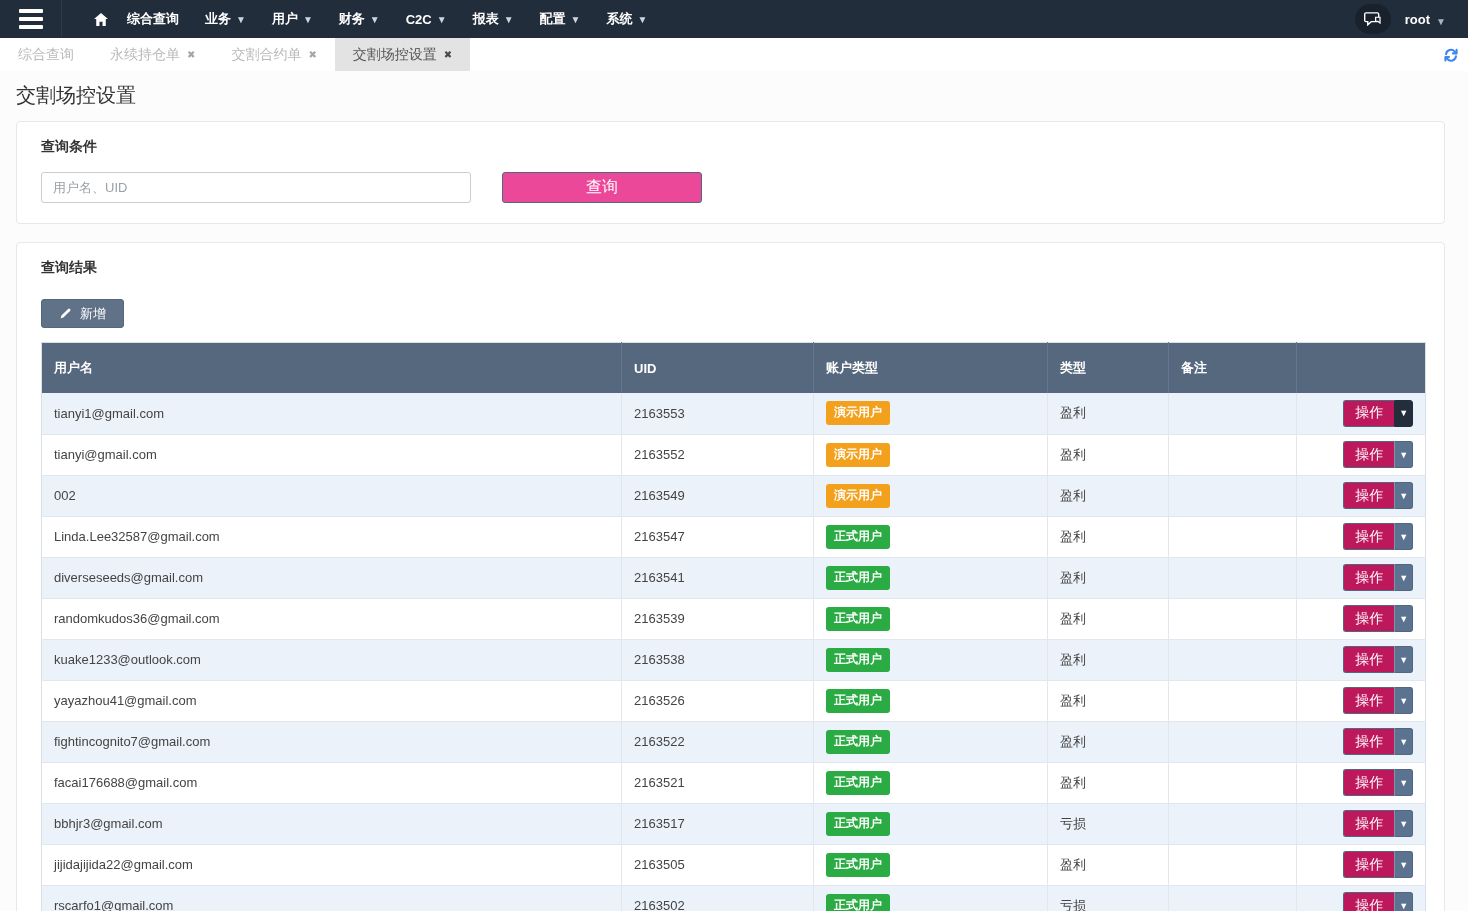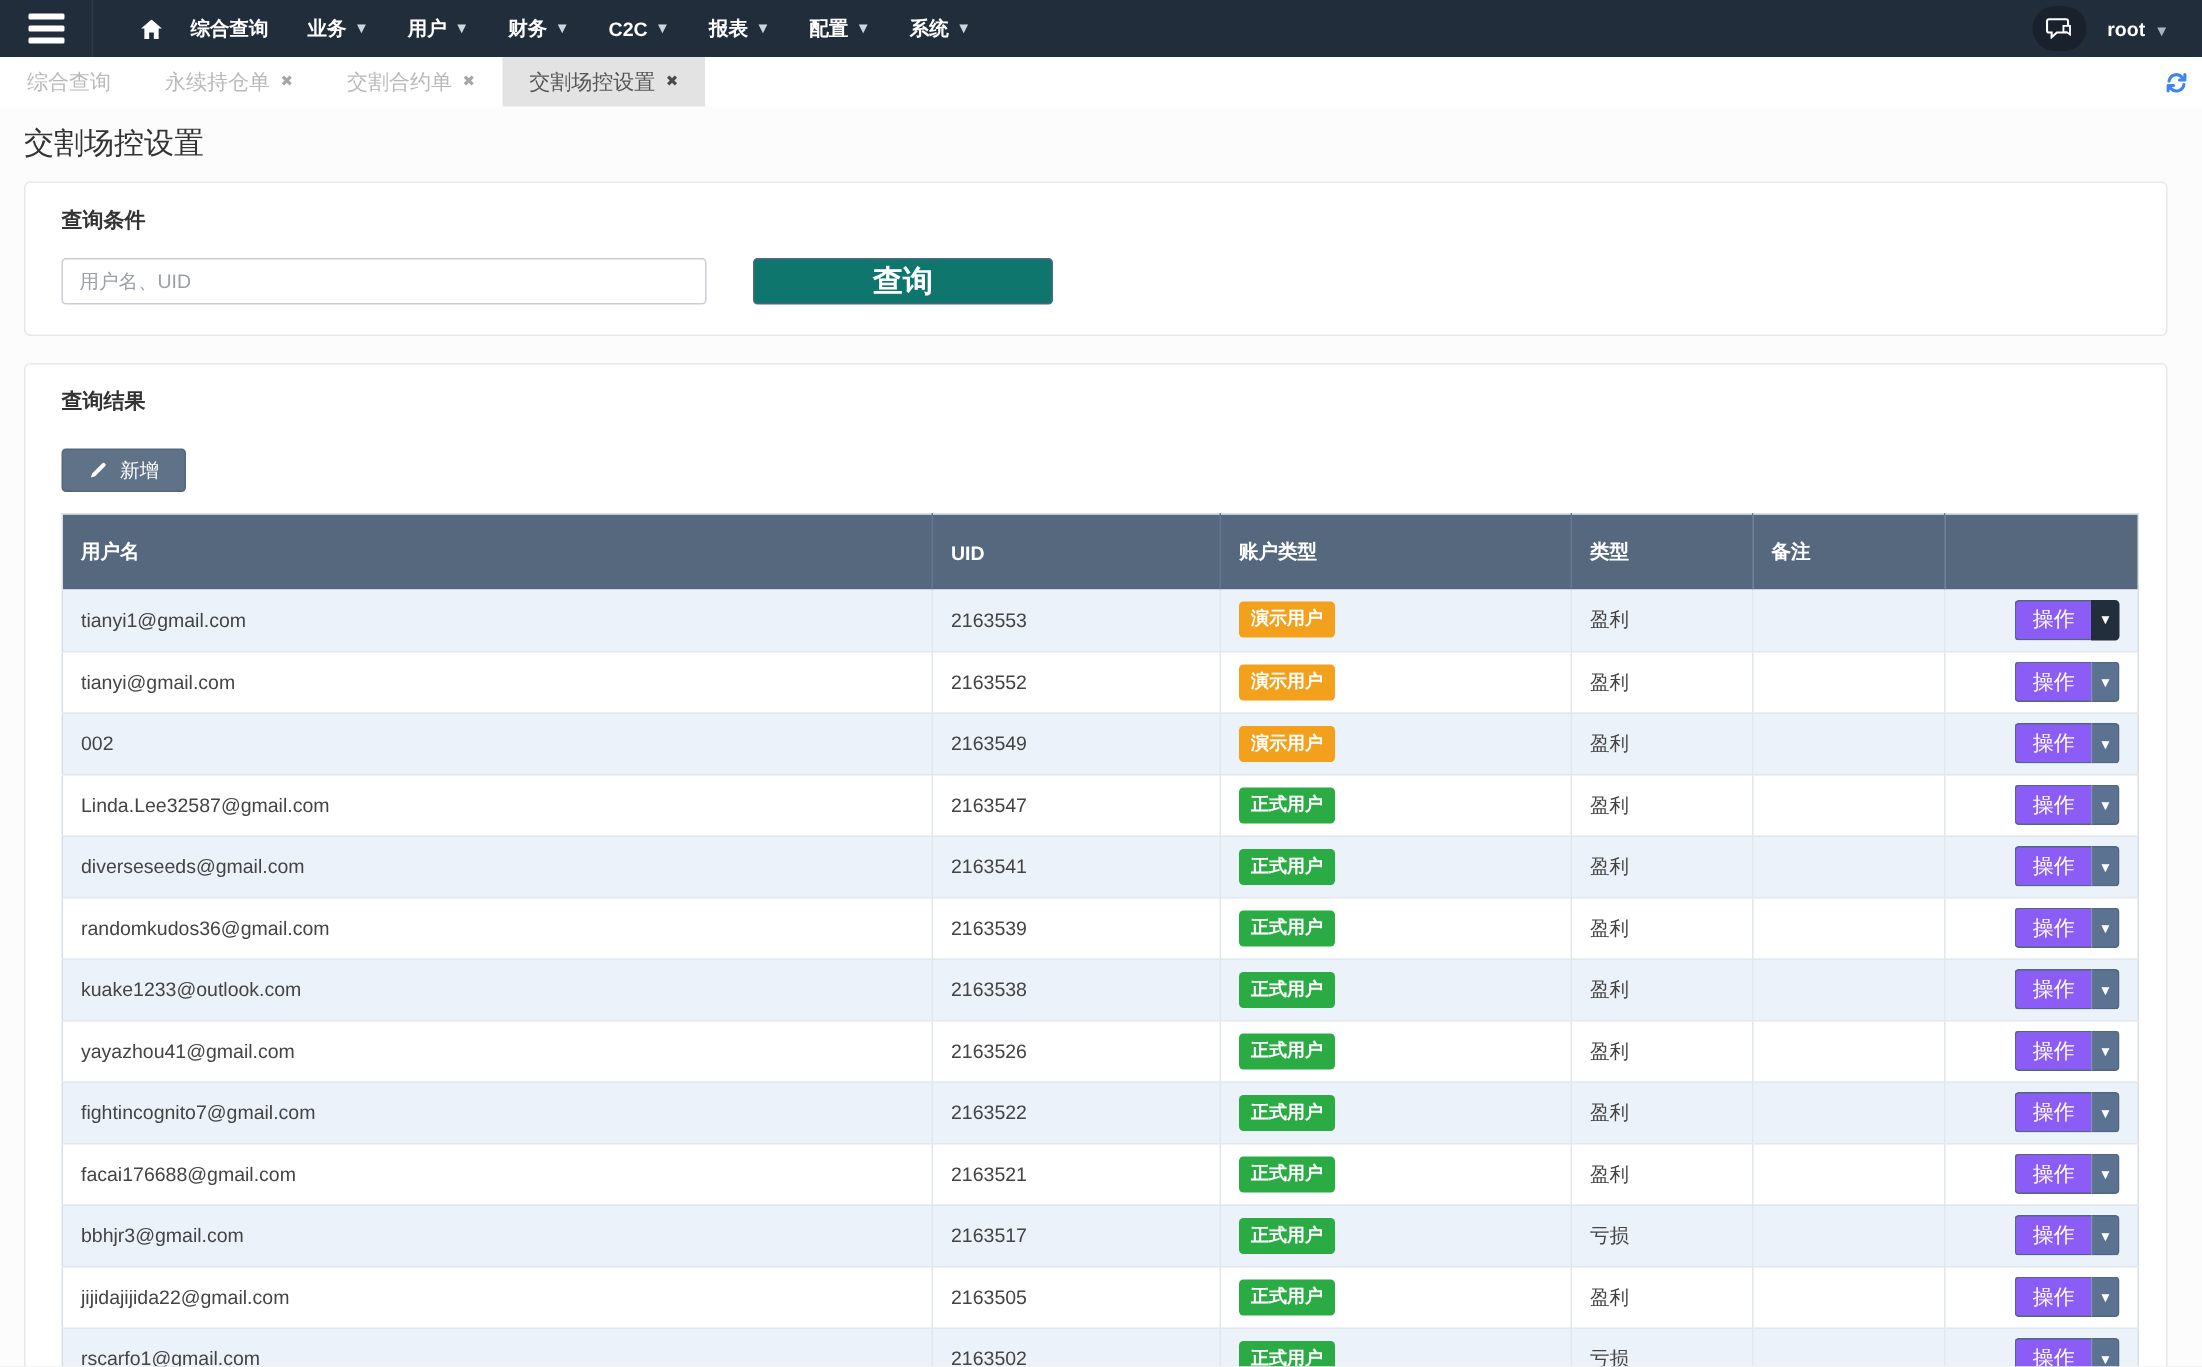--- a/index.html
+++ b/index.html
@@ -31,40 +31,40 @@
 
   
   .page-title { font-size:20px; color:#333; padding:11px 16px 12px 16px; font-weight:400; }
   .panel { margin:0 23px 18px 16px; background:#fff; border:1px solid #e5e8ec; border-radius:4px; padding:16px 24px 20px 24px; }
   .panel-title { font-size:14px; font-weight:bold; color:#333; margin-bottom:16px; }
 
   
   .query-row { display:flex; align-items:center; margin-top:10px; }
   .query-input { width:430px; height:31px; border:1px solid #c9ced4; border-radius:3px; padding:0 11px; font-size:13px; color:#333; outline:none; font-family:inherit; }
   .query-input::placeholder { color:#9aa0a6; }
-  .search-btn { width:200px; height:31px; margin-left:31px; background:#0f766e; border:1px solid #51677f; border-radius:3px; color:#fff; font-size:20px; cursor:pointer; font-family:inherit;font-weight:bold; }
+  .search-btn { width:200px; height:31px; margin-left:31px; background:#ec4899; border:1px solid #51677f; border-radius:3px; color:#fff; font-size:16px; cursor:pointer; font-family:inherit; }
 
   
   .add-btn { display:inline-flex; align-items:center; gap:8px; height:29px; padding:0 17px; background:#5f7288; border:1px solid #55677c; border-radius:3px; color:#fff; font-size:13px; cursor:pointer; margin:6px 0 14px 0; font-family:Liberation Serif, serif; }
 
   
   table.data { width:1384px; border-collapse:collapse; table-layout:fixed; border:1px solid #d9dfe6; }
   table.data thead th { background:#56687e; color:#fff; font-size:13px; font-weight:bold; text-align:left; height:32px; padding:16px 12px; border-right:1px solid #657790; }
   table.data thead th:last-child { border-right:none; }
   table.data td { height:41px; font-size:13px; color:#444; padding:0 12px; border-right:1px solid #e2e7ee; border-bottom:1px solid #e2e7ee; vertical-align:middle; background:#fff; }
   table.data td:last-child { border-right:none; }
   table.data tr.stripe td { background:#ecf2f9; }
   td.cell-user, td.cell-uid { vertical-align:top; padding-top:8px; }
 
   .badge { display:inline-block; padding:3px 8px 4px 8px; border-radius:3px; color:#fff; font-size:12px; font-weight:bold; }
   .badge-demo { background:#f3a01c; }
   .badge-formal { background:#2bab44; }
 
   .op-group { display:flex; justify-content:center; }
-  .op-main { width:64px; height:27px; background:#8b5cf6; border:1px solid #51677f; border-right:none; border-radius:3px 0 0 3px; color:#fff; font-size:14px; cursor:pointer; font-family:inherit;margin-left:34px; }
+  .op-main { width:64px; height:27px; background:#be185d; border:1px solid #51677f; border-right:none; border-radius:3px 0 0 3px; color:#fff; font-size:14px; cursor:pointer; font-family:inherit;margin-left:34px; }
   .op-caret { width:23px; height:27px; background:#5b7390; border:1px solid #51677f; border-left:1px solid #8193a7; border-radius:0 3px 3px 0; color:#fff; font-size:9px; cursor:pointer; padding:0; }
   tr.first-row .op-caret { background:#232e3c; border-color:#232e3c; border-left:1px solid #232e3c; }
 </style>
 </head>
 <body>
 
 <div class="screen">
 
   <div class="navbar">
     <div class="hamburger">

